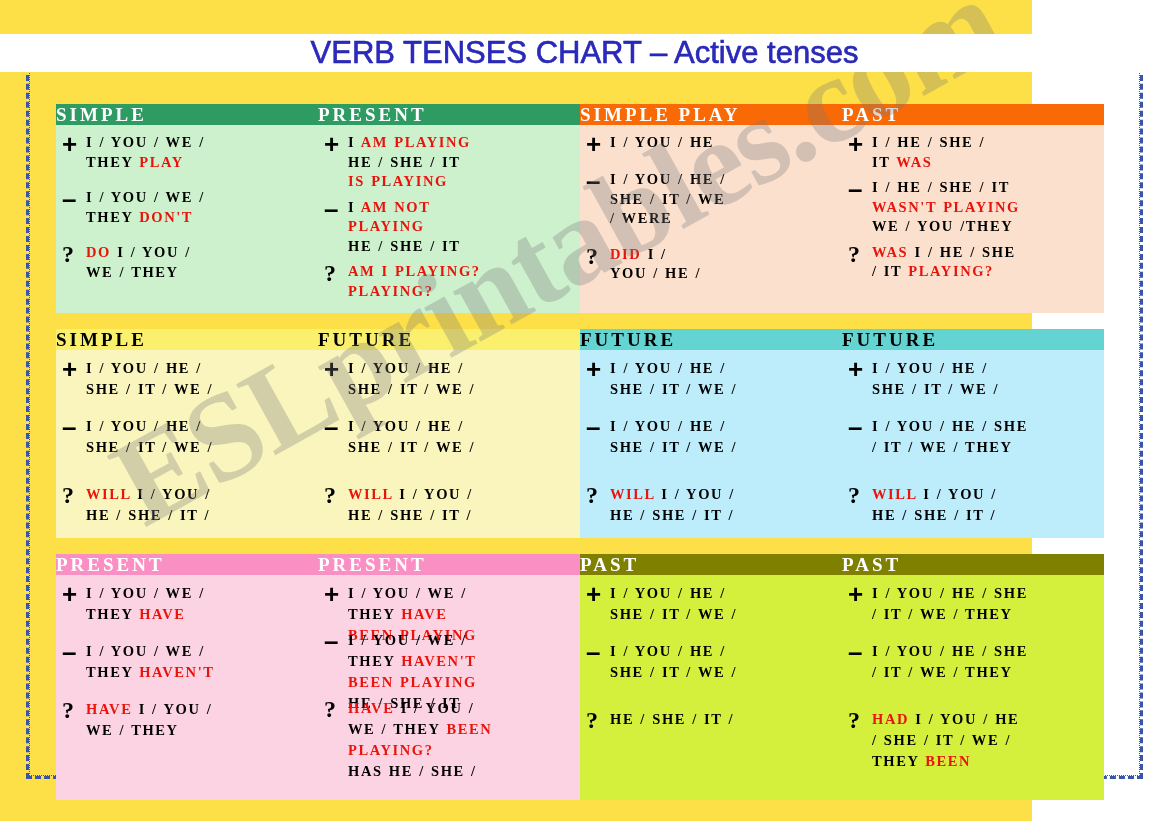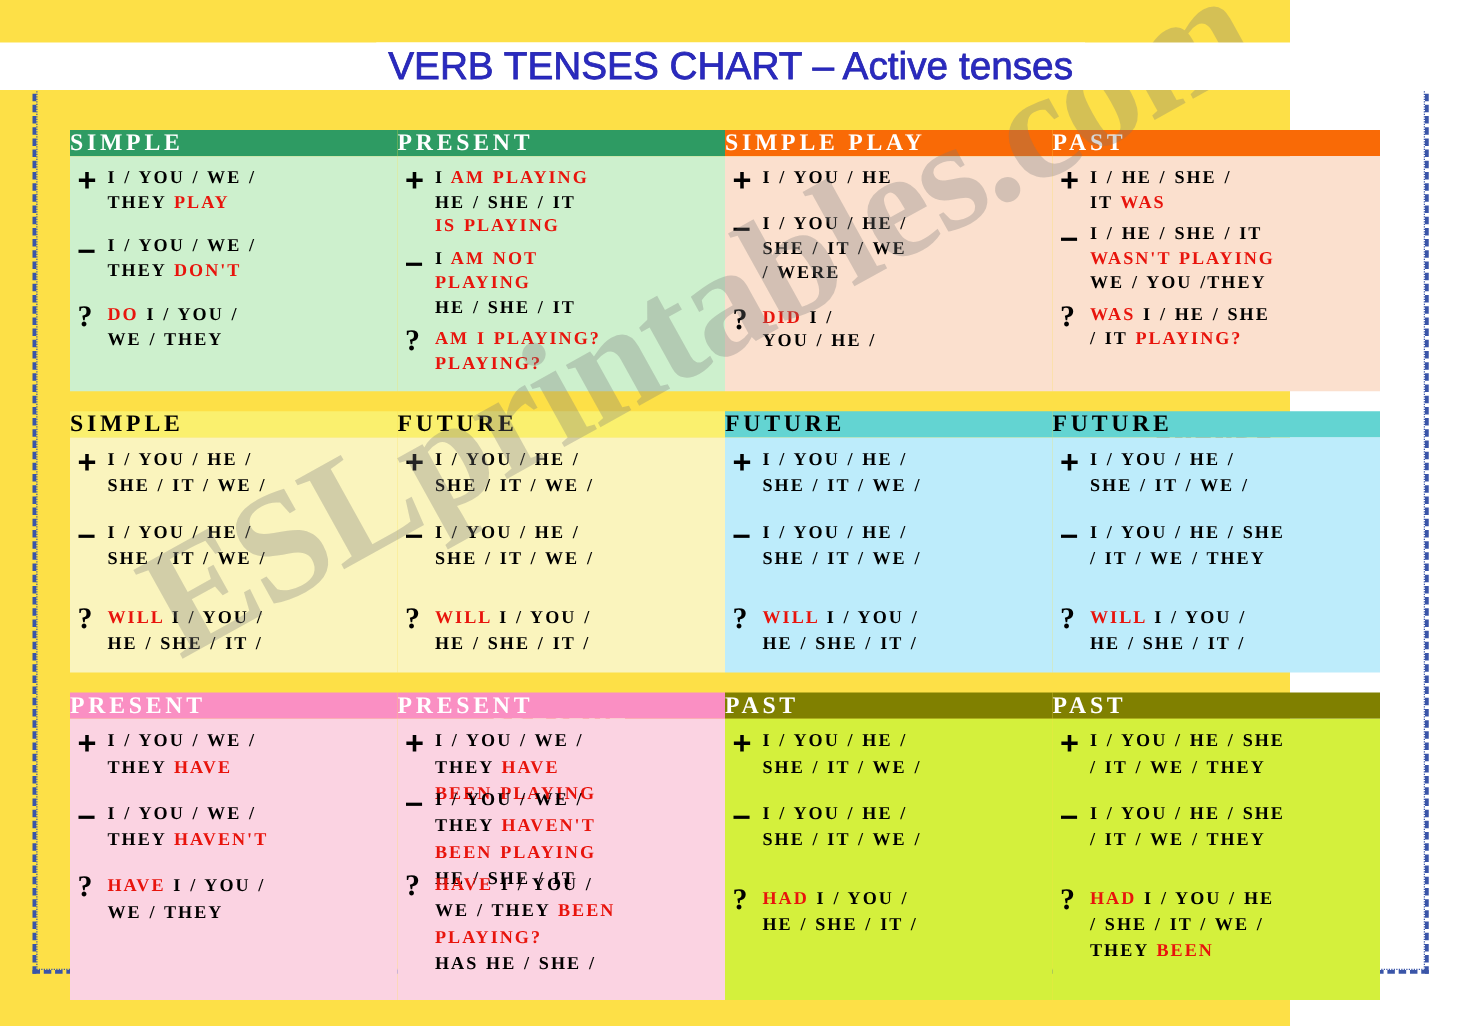--- a/index.html
+++ b/index.html
@@ -526,21 +526,20 @@
               <div class="grp gap-lg">
                 <div class="sign">–</div>
                 <div class="txt">
                   <div><span>I / YOU / HE /</span></div>
                   <div><span>SHE / IT / WE /</span></div>
                 </div>
               </div>
               <div class="grp gap-md">
                 <div class="sign q">?</div>
                 <div class="txt">
-                  <div><span class="r">HAD </span><span>I / YOU /</span></div>
                   <div><span>HE / SHE / IT /</span></div>
                 </div>
               </div>
             </div>
           </div>
           <div class="cell cell-d">
             <div class="lines">
               <div class="grp gap-md">
                 <div class="sign">+</div>
                 <div class="txt">

